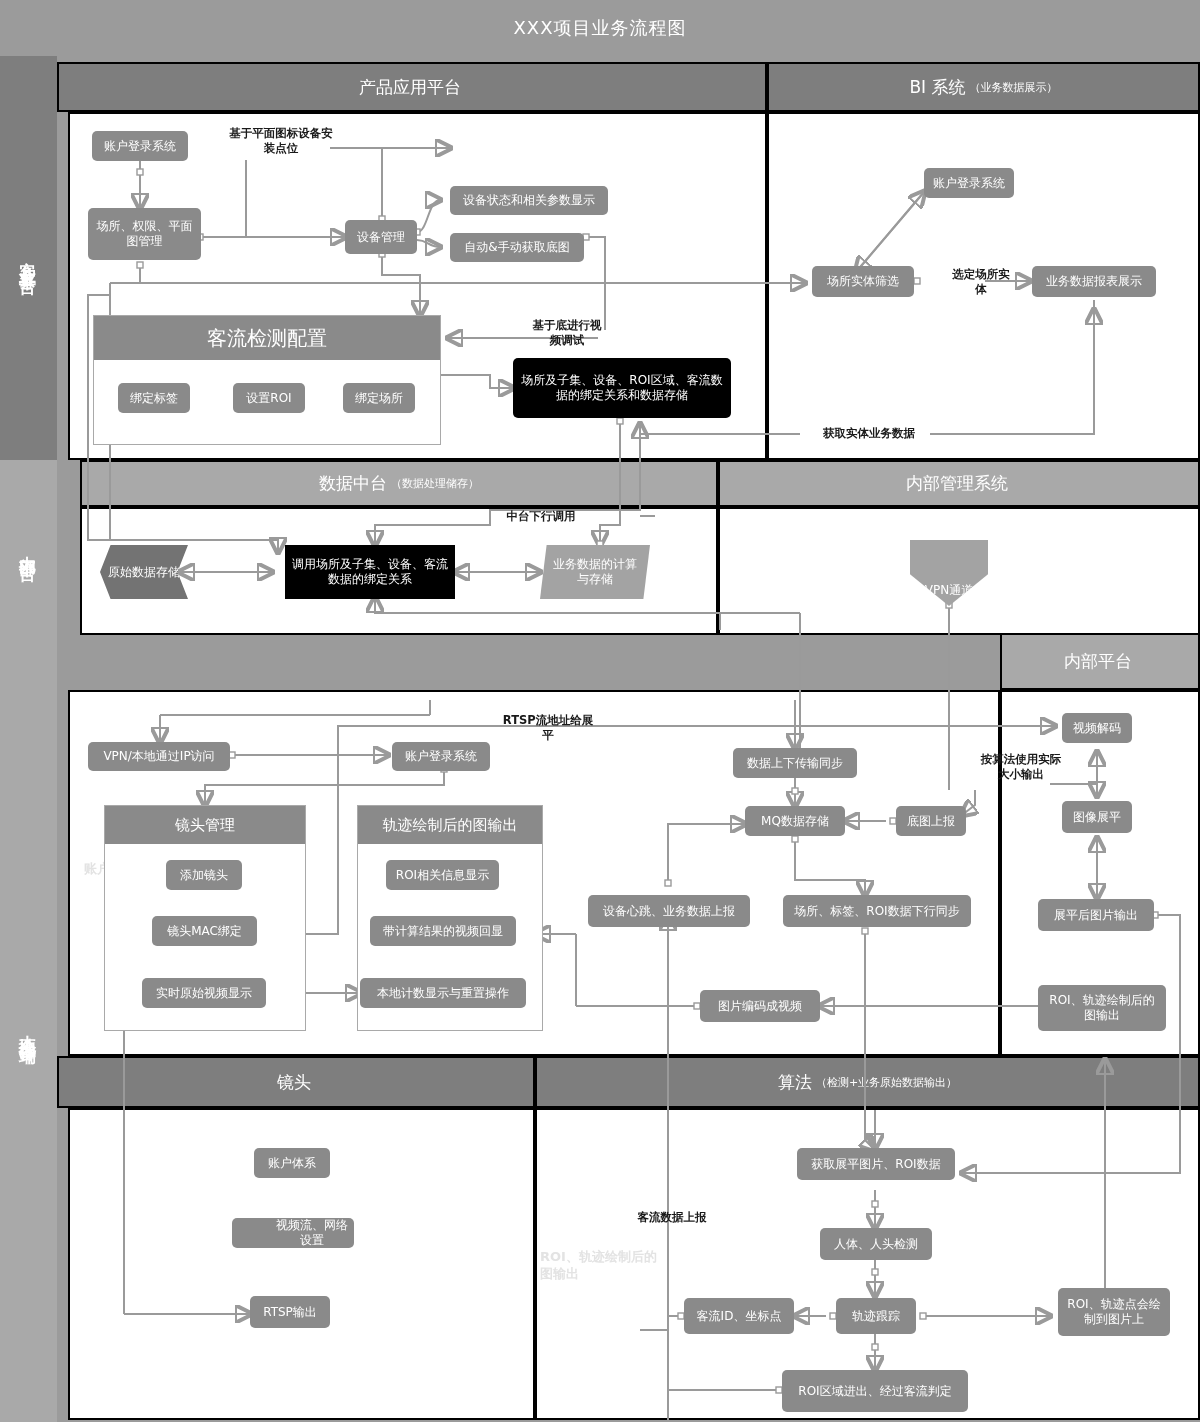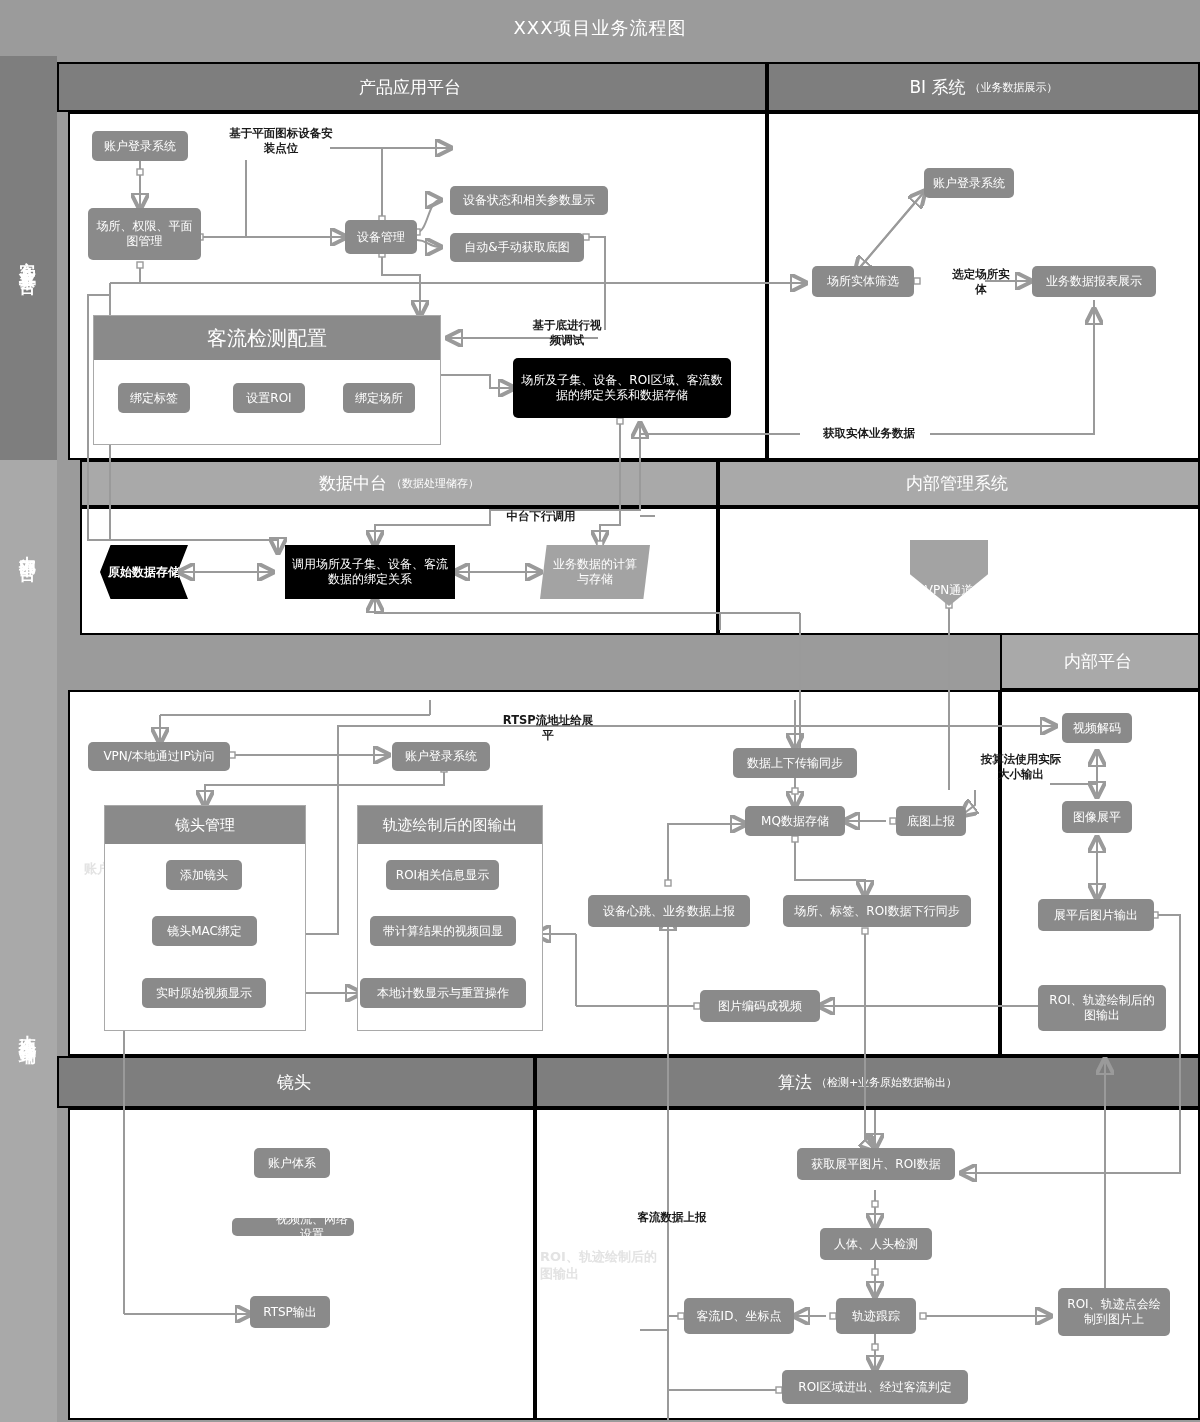--- a/index.html
+++ b/index.html
@@ -64,25 +64,24 @@
   .group.wide > .ghd { height:44px; font-size:20px; }
 
   
   .para {
     position:absolute; background:#a3a3a3; color:#fff; font-size:12px; line-height:15px;
     display:flex; align-items:center; justify-content:center; text-align:center;
     clip-path: polygon(6% 0, 100% 0, 94% 100%, 0% 100%);
     z-index:6; padding:0 8px;
   }
   .cyl {
-    position:absolute; background:#000000; color:#fff; font-size:12px; line-height:15px;
+    position:absolute; background:#737373; color:#fff; font-size:12px; line-height:15px;
     display:flex; align-items:center; justify-content:center; text-align:center;
     clip-path: polygon(12% 0, 100% 0, 88% 50%, 100% 100%, 12% 100%, 0% 50%);
     z-index:6;
-    font-weight:bold;
   }
   .funnel {
     position:absolute; background:#a3a3a3; color:#fff; font-size:12px;
     display:flex; align-items:flex-start; justify-content:center;
     clip-path: polygon(0 0, 100% 0, 100% 52%, 50% 100%, 0 52%);
     z-index:6; padding-top:42px;
   }
 
   
   .elabel {
@@ -380,28 +379,28 @@
   <div class="node" style="left:588px;top:895px;width:162px;height:32px;">设备心跳、业务数据上报</div>
   <div class="node" style="left:783px;top:895px;width:188px;height:32px;">场所、标签、ROI数据下行同步</div>
   <div class="node" style="left:700px;top:990px;width:120px;height:32px;">图片编码成视频</div>
 
   <div class="node" style="left:1062px;top:713px;width:70px;height:30px;">视频解码</div>
   <div class="node" style="left:1062px;top:801px;width:70px;height:32px;">图像展平</div>
   <div class="node" style="left:1038px;top:899px;width:116px;height:32px;">展平后图片输出</div>
   <div class="node" style="left:1038px;top:985px;width:128px;height:46px;">ROI、轨迹绘制后的图输出</div>
 
   <div class="node" style="left:254px;top:1148px;width:76px;height:30px;">账户体系</div>
-  <div class="node" style="left:232px;top:1218px;width:122px;height:18px;padding-left:44px;">视频流、网络设置</div>
+  <div class="node" style="left:232px;top:1218px;width:122px;height:30px;padding-left:44px;">视频流、网络设置</div>
   <div class="node" style="left:250px;top:1296px;width:80px;height:32px;">RTSP输出</div>
 
   <div class="node" style="left:797px;top:1148px;width:158px;height:32px;">获取展平图片、ROI数据</div>
   <div class="node" style="left:820px;top:1228px;width:112px;height:32px;">人体、人头检测</div>
   <div class="node" style="left:836px;top:1298px;width:80px;height:36px;">轨迹跟踪</div>
   <div class="node" style="left:684px;top:1298px;width:110px;height:36px;">客流ID、坐标点</div>
-  <div class="node" style="left:782px;top:1370px;width:186px;height:34px;">ROI区域进出、经过客流判定</div>
+  <div class="node" style="left:782px;top:1370px;width:186px;height:42px;">ROI区域进出、经过客流判定</div>
   <div class="node" style="left:1058px;top:1288px;width:112px;height:48px;">ROI、轨迹点会绘制到图片上</div>
 
   <div class="elabel" style="left:226px;top:126px;width:110px;">基于平面图标设备安装点位</div>
   <div class="elabel" style="left:528px;top:318px;width:78px;">基于底进行视频调试</div>
   <div class="elabel" style="left:948px;top:267px;width:66px;">选定场所实体</div>
   <div class="elabel" style="left:806px;top:426px;width:126px;">获取实体业务数据</div>
   <div class="elabel" style="left:492px;top:509px;width:98px;">中台下行调用</div>
   <div class="elabel" style="left:500px;top:713px;width:96px;">RTSP流地址给展平</div>
   <div class="elabel" style="left:978px;top:752px;width:86px;">按算法使用实际大小输出</div>
   <div class="elabel" style="left:626px;top:1210px;width:92px;">客流数据上报</div>

